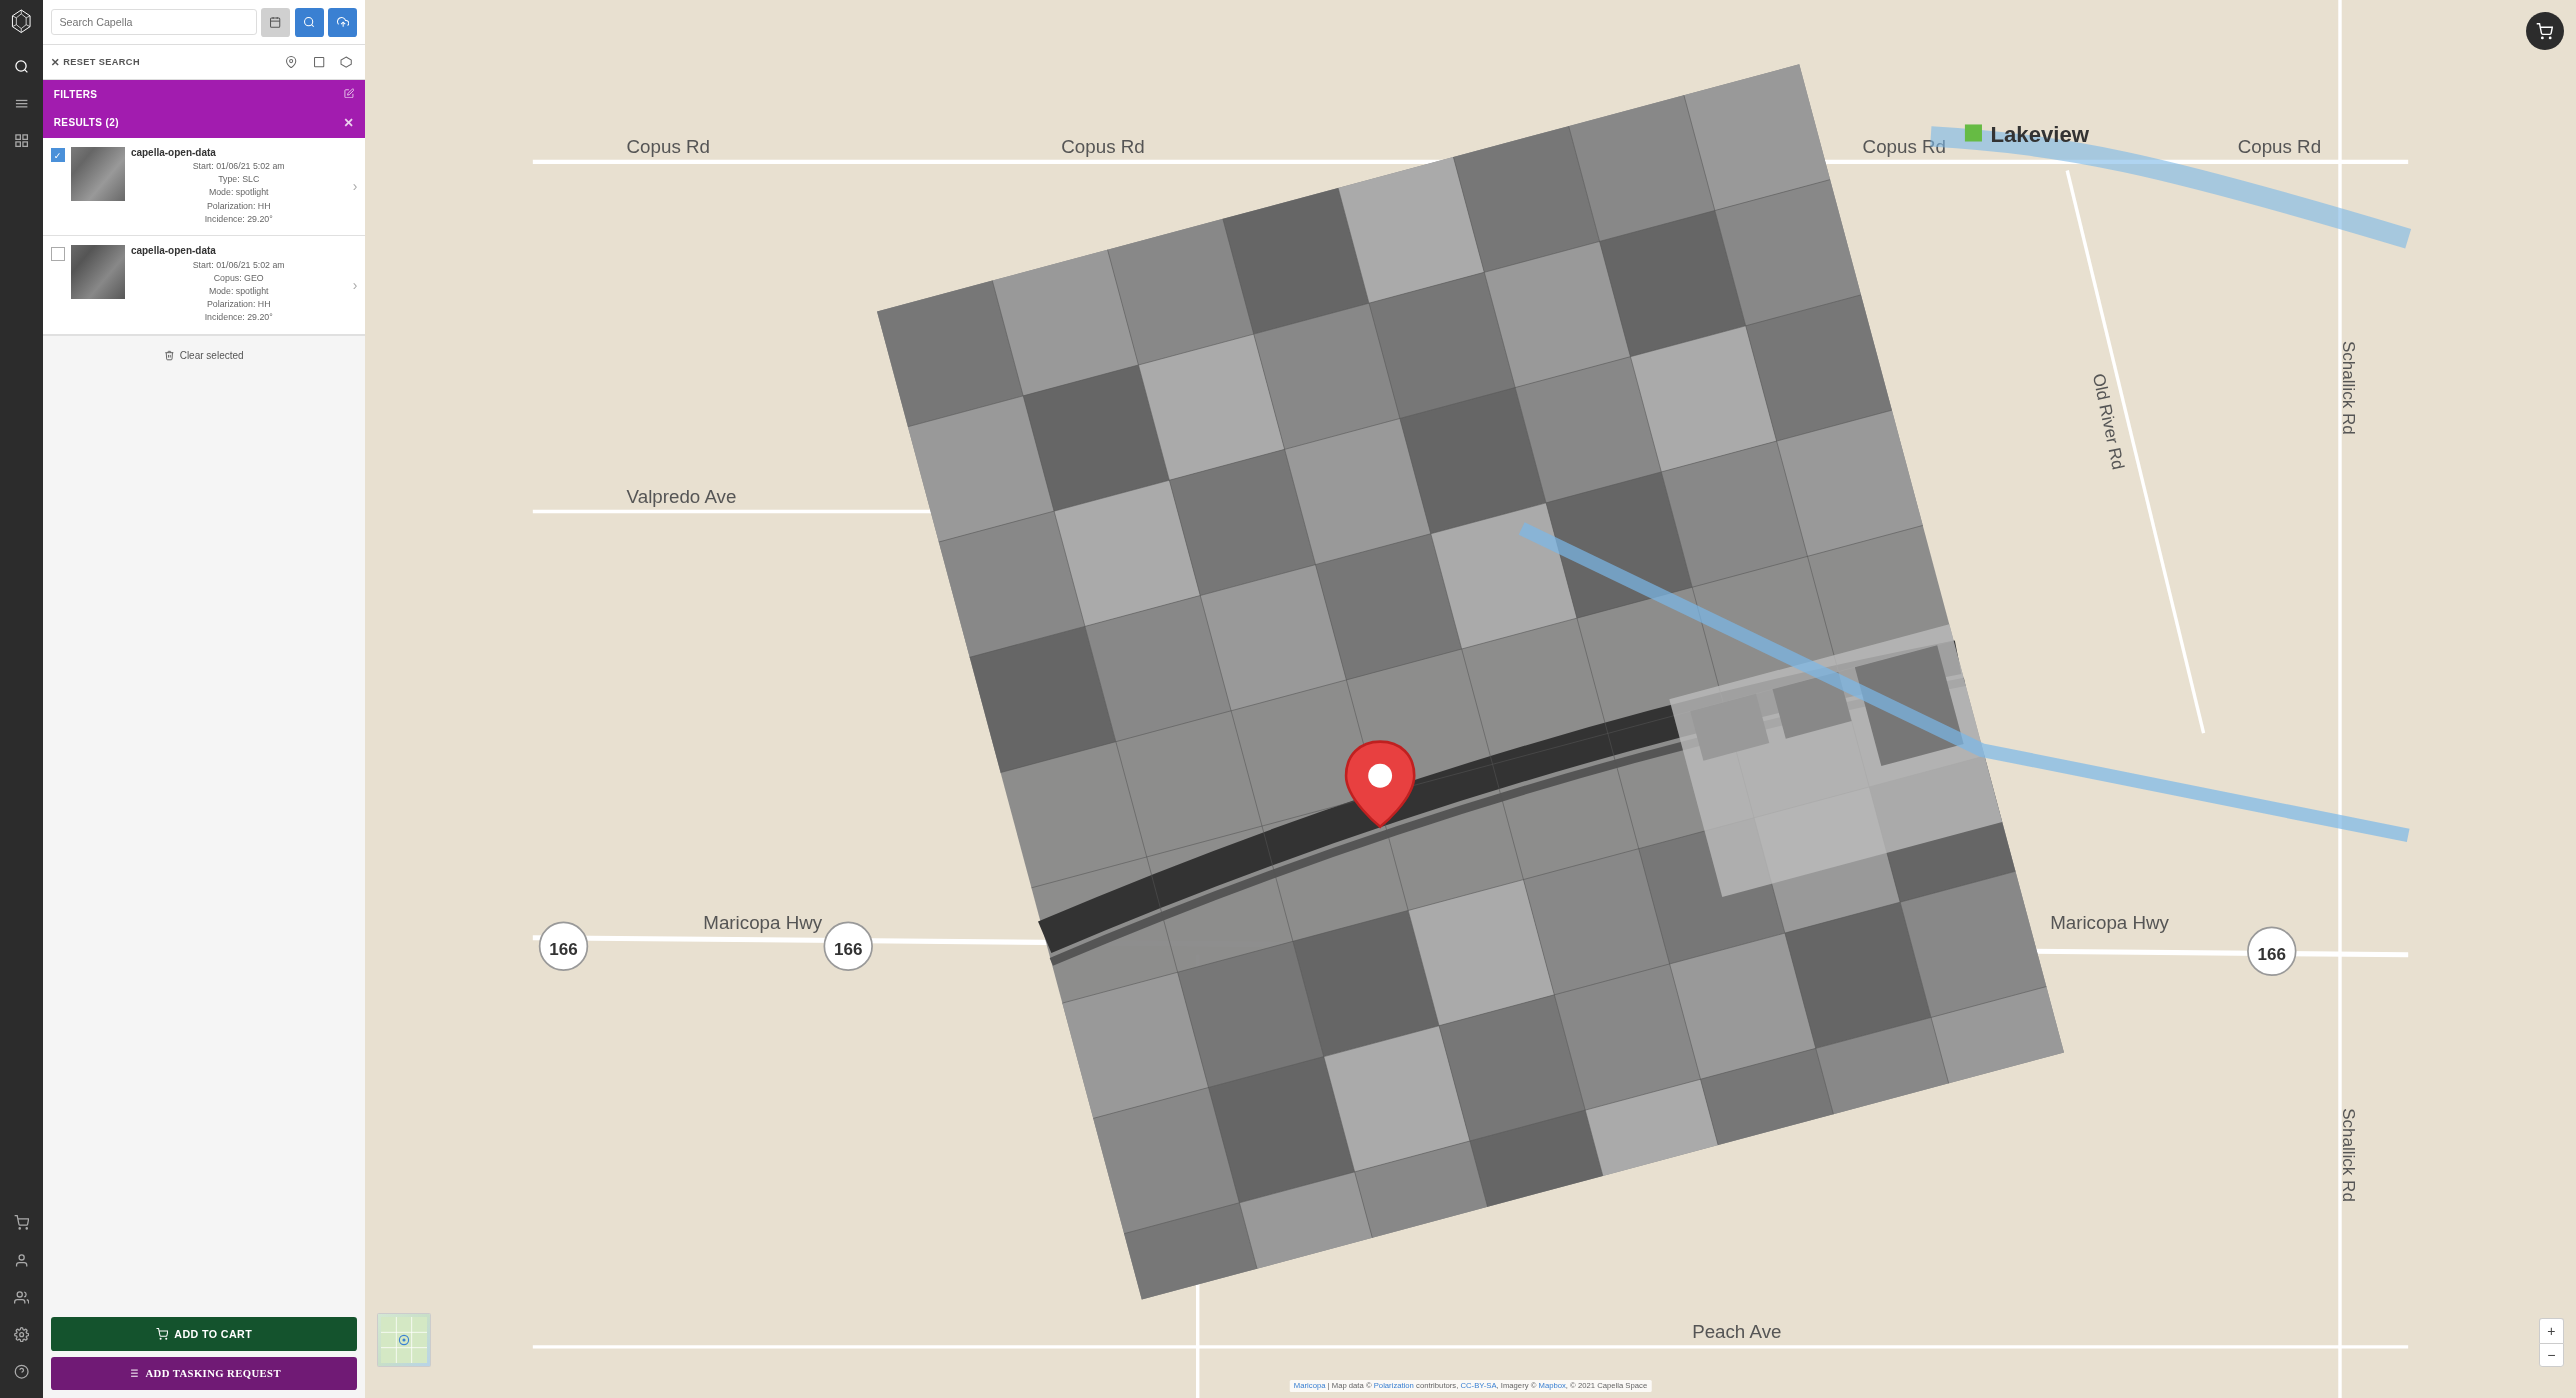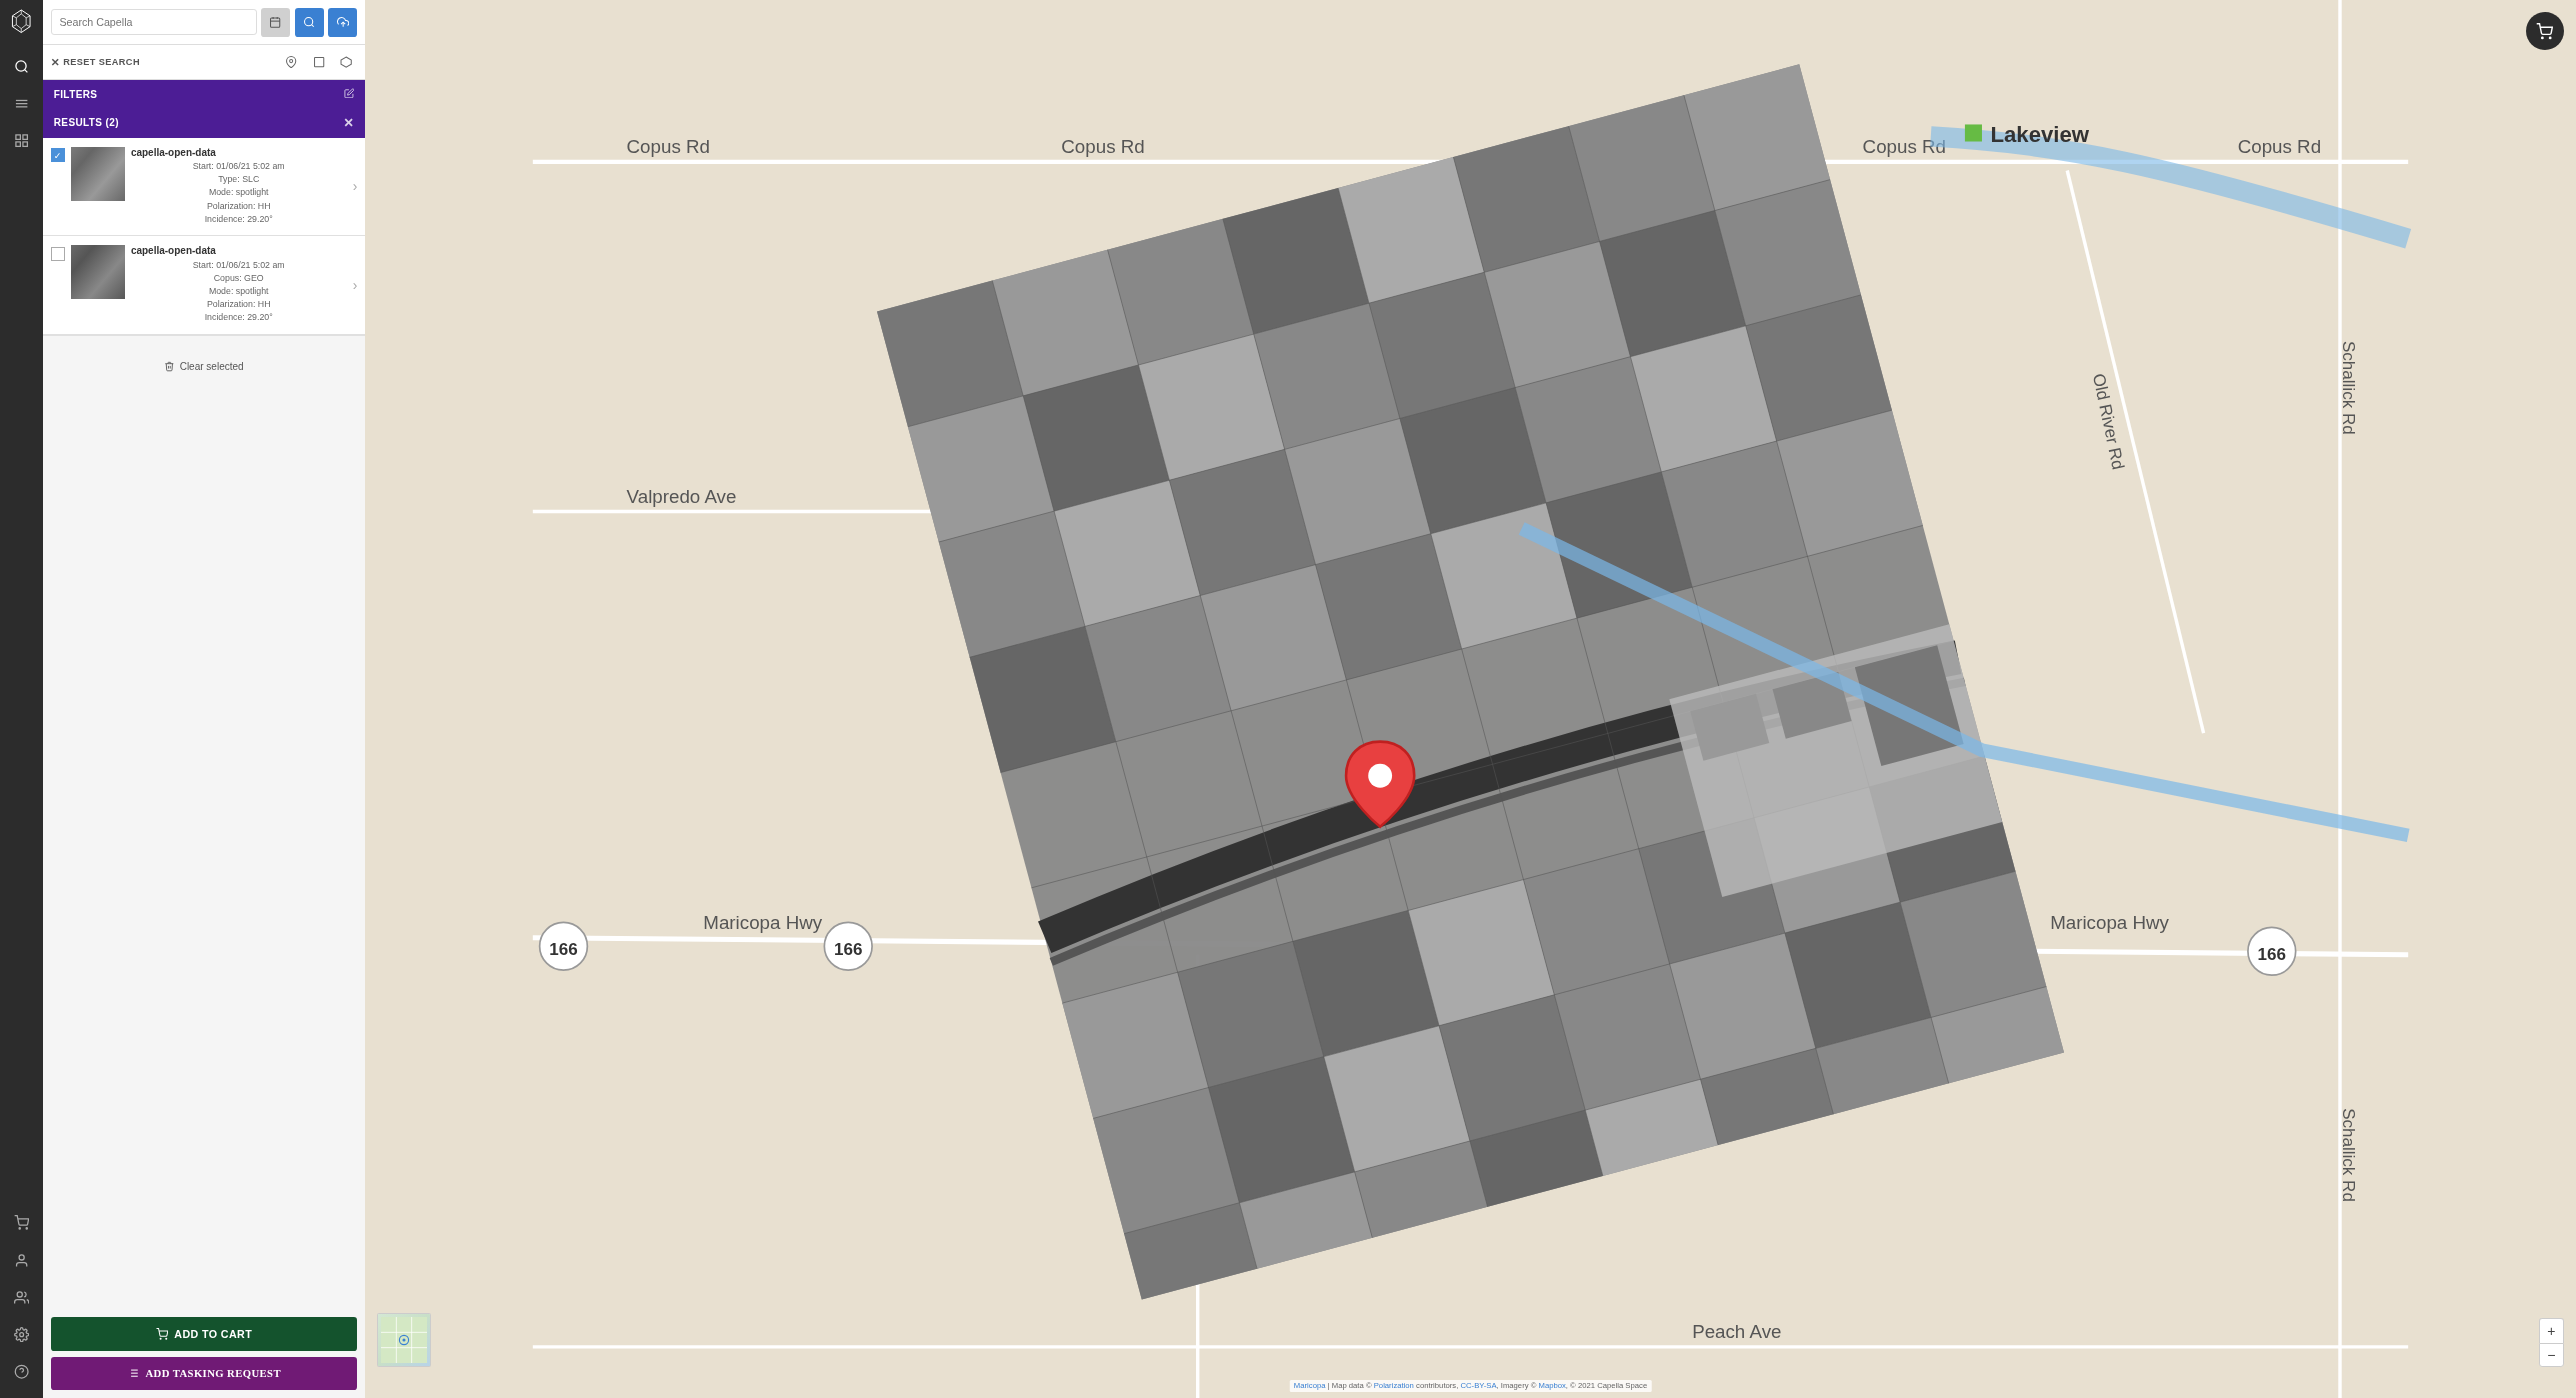--- a/index.html
+++ b/index.html
@@ -121,21 +121,21 @@
       cursor: pointer;
       color: #666;
       font-size: 12.3px;
     }
 
     
     .section-header {
       display: flex;
       align-items: center;
       padding: 7.7px 10.7px;
-      background: #4c1d95;
+      background: #a21caf;
       color: #fff;
       font-size: 10px;
       font-weight: 600;
       letter-spacing: 0.4px;
       text-transform: uppercase;
       cursor: pointer;
     }
     .section-header .edit-icon {
       margin-left: auto;
       font-size: 10.7px;
@@ -223,21 +223,21 @@
       align-self: center;
       cursor: pointer;
     }
 
     
     .clear-selected {
       display: flex;
       align-items: center;
       justify-content: center;
       gap: 4.6px;
-      padding: 25px;
+      padding: 14px;
       background: #f5f5f5;
       color: #555;
       font-size: 10px;
       cursor: pointer;
       border-top: 0.8px solid #e0e0e0;
     }
 
     
     .bottom-actions {
       padding: 7.7px;

